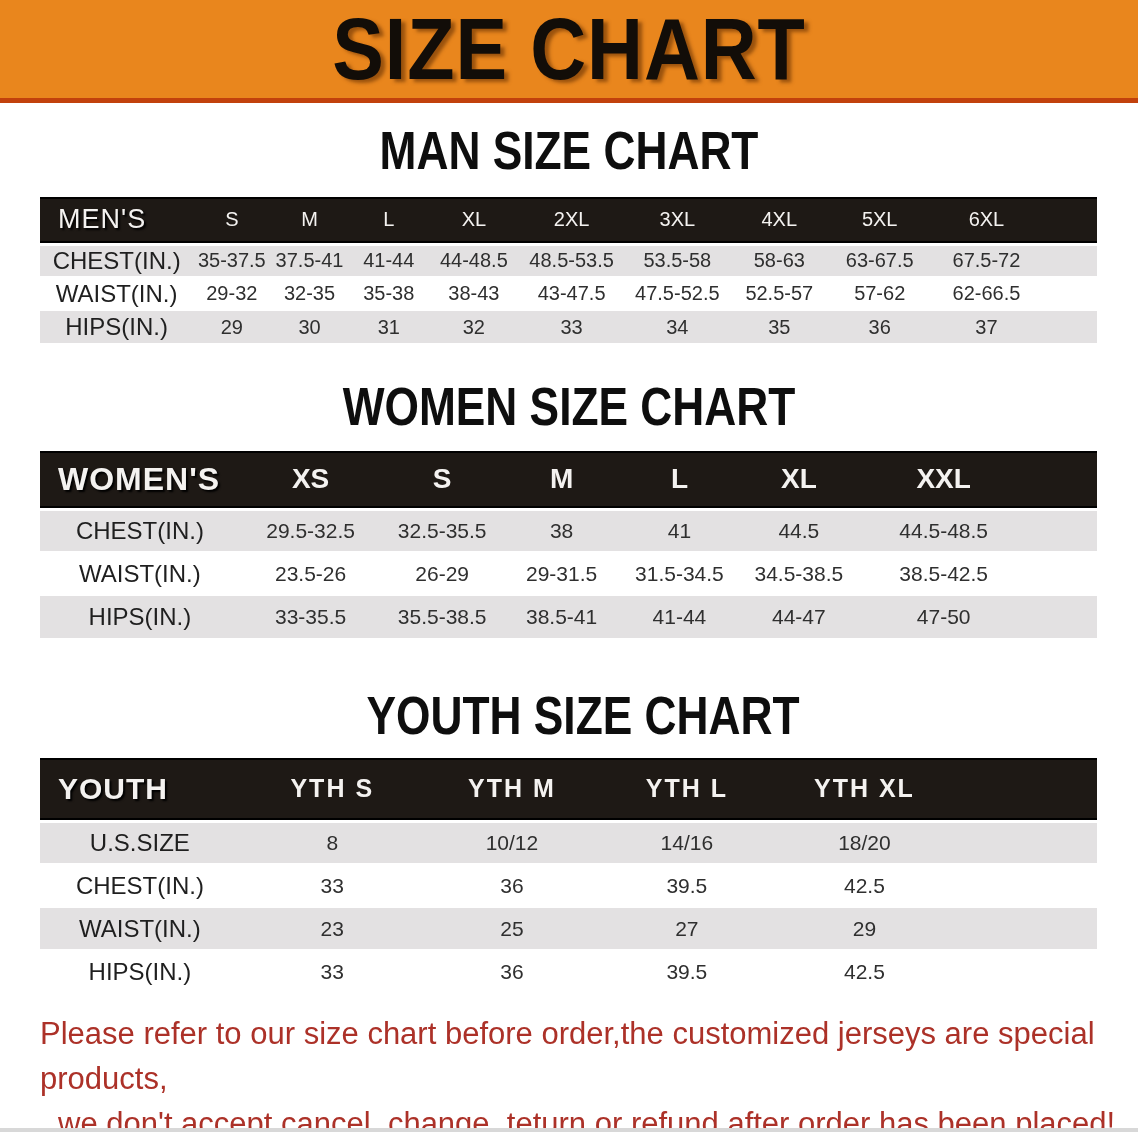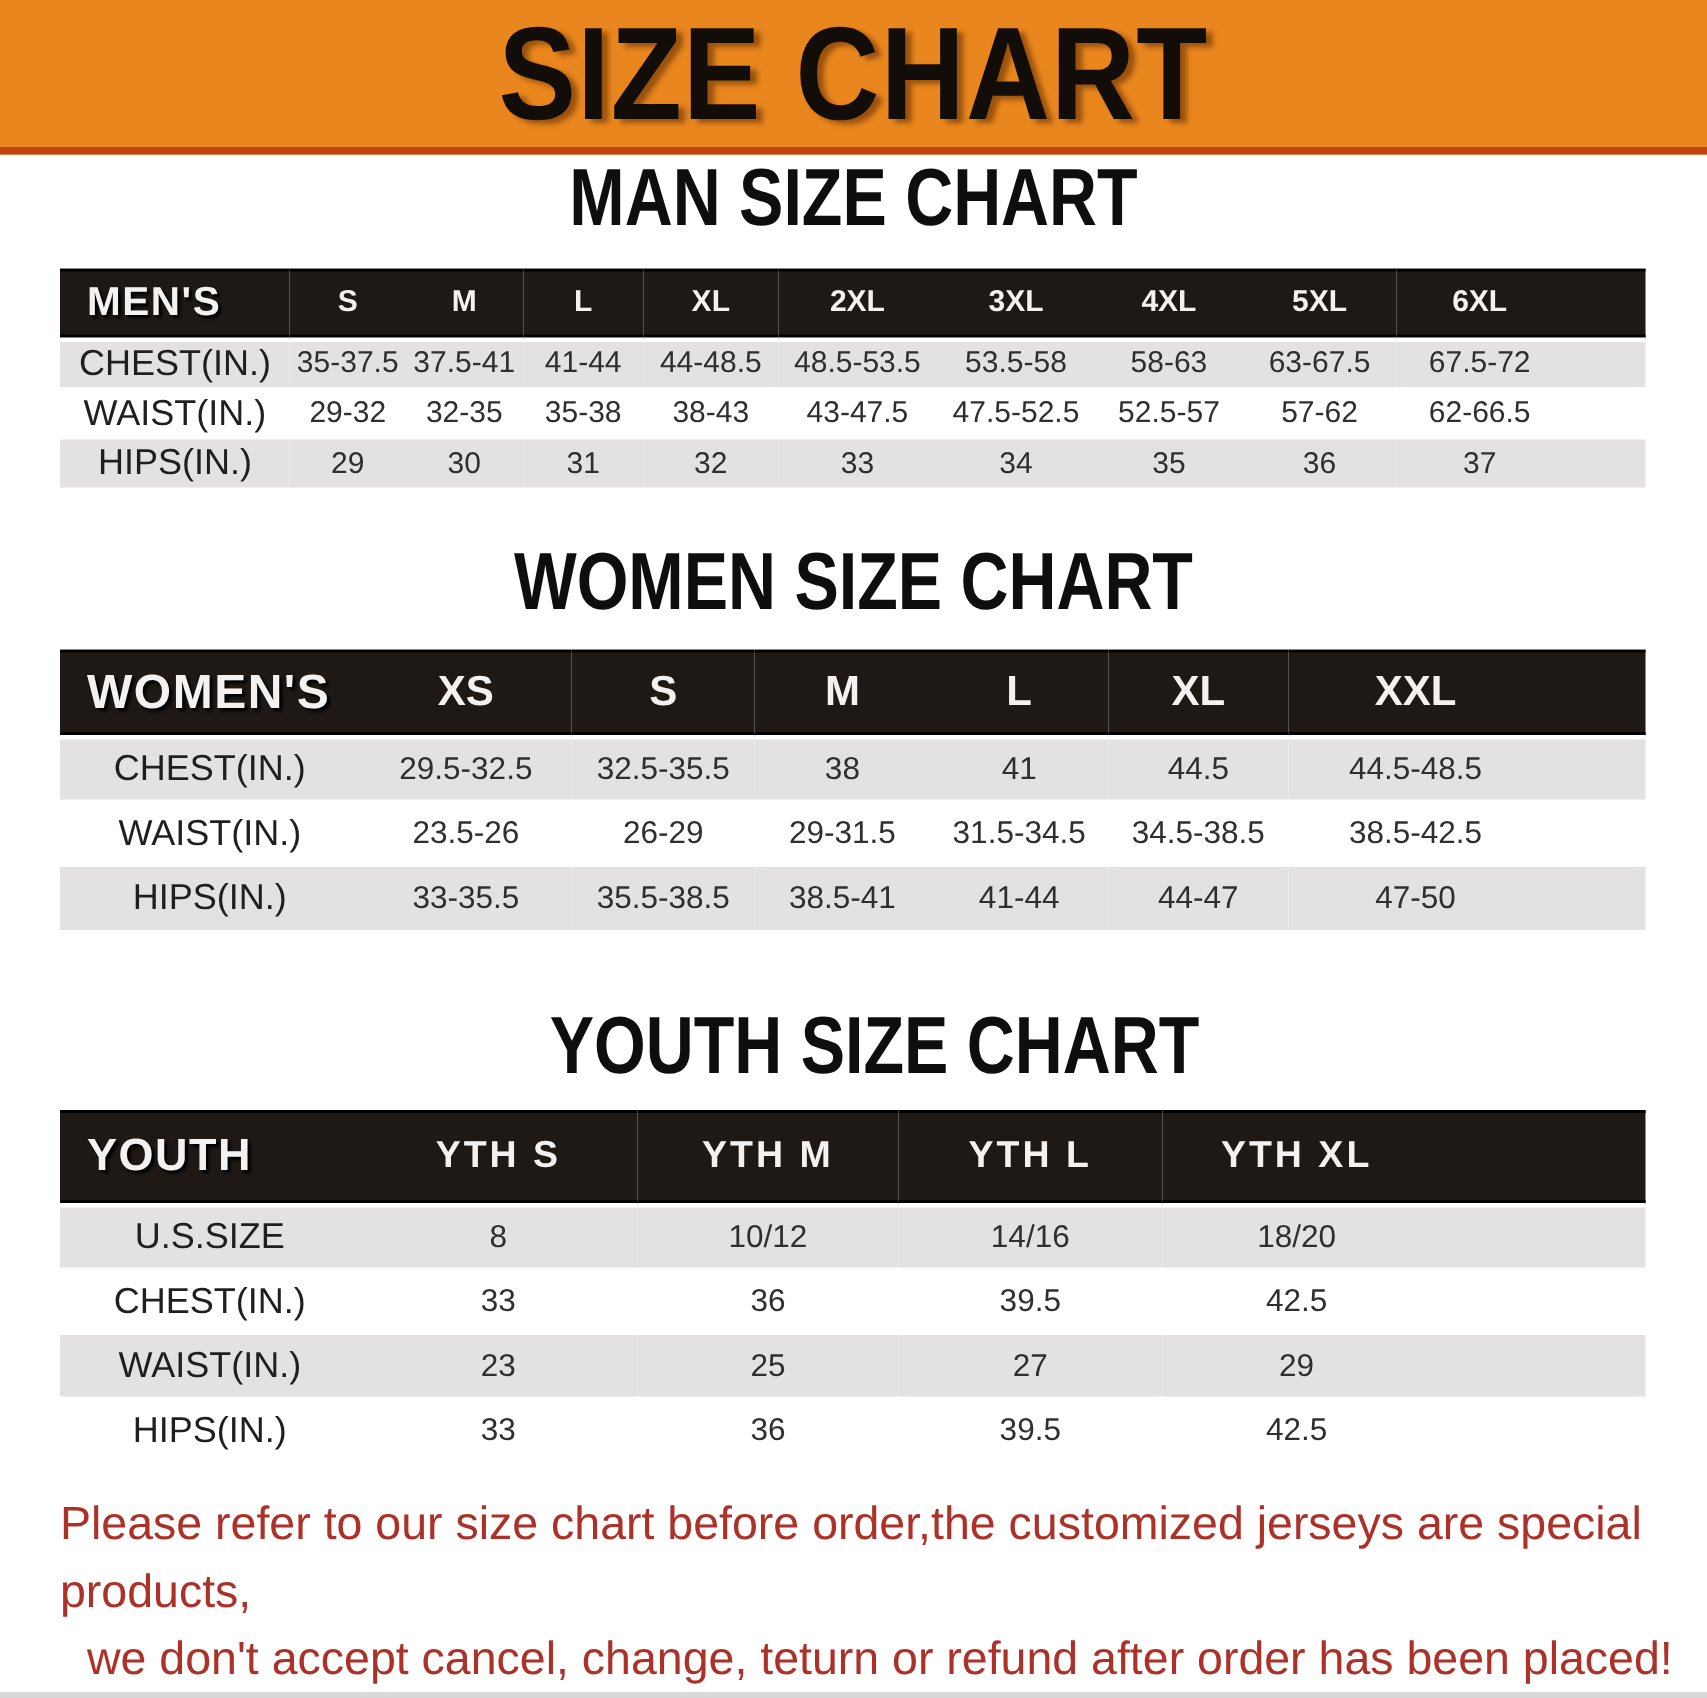--- a/index.html
+++ b/index.html
@@ -45,42 +45,42 @@
   .section-title span {
     display: inline-block;
     font-size: 54px;
     line-height: 58px;
     font-weight: 800;
     color: #0e0e0e;
     transform: scaleX(0.82);
     transform-origin: center;
     white-space: nowrap;
   }
-  .title-man   { }
+  .title-man   { margin-top: 18px; }
   .title-women { margin-top: 34px; }
   .title-youth { margin-top: 48px; padding-left: 28px; }
 
   
   .size-table {
     width: 1057px;
     margin-left: 40px;
     border-collapse: collapse;
     table-layout: fixed;
   }
   .tbl-men   { margin-top: 18px; }
   .tbl-women { margin-top: 16px; }
   .tbl-youth { margin-top: 14px; }
 
   .size-table thead tr {
     background: #1e1915;
     color: #f4f2f0;
   }
   .size-table thead th {
     border-bottom: 3px solid #ffffff;
-    font-weight: 700;
+    font-weight: 400;
     text-align: center;
     box-shadow: inset 0 2px 0 #000000, inset 0 -2px 0 #000000;
   }
   .size-table thead th.corner {
     text-align: left;
     padding-left: 18px;
     letter-spacing: 1px;
     text-shadow: 2px 2px 2px #000;
   }
 

